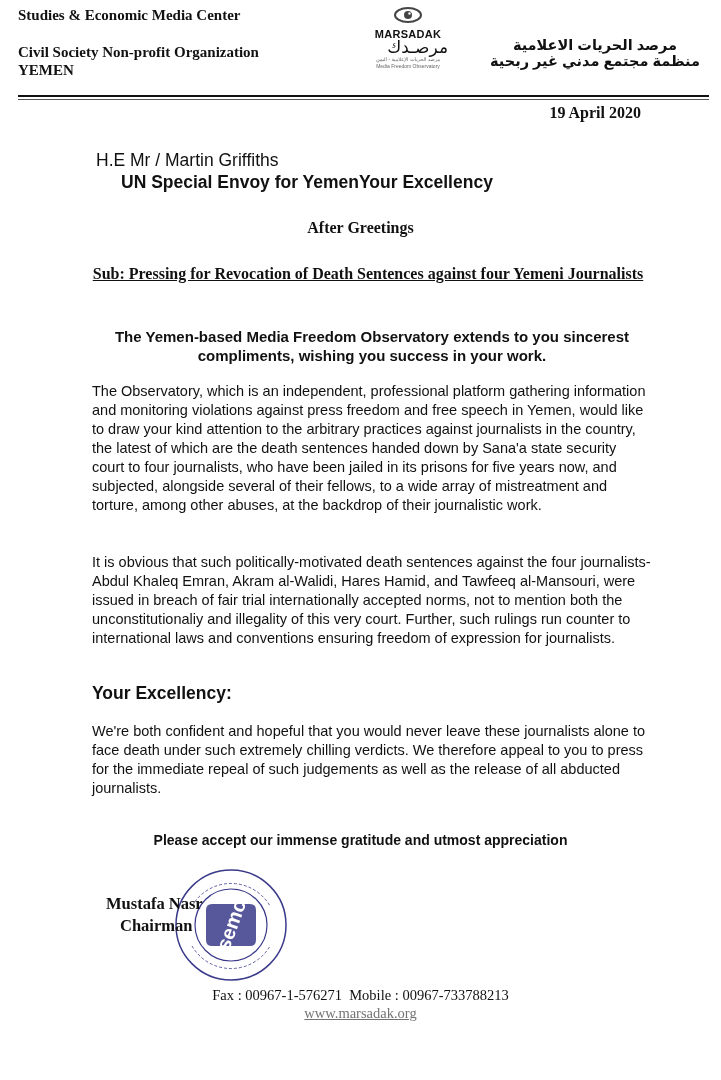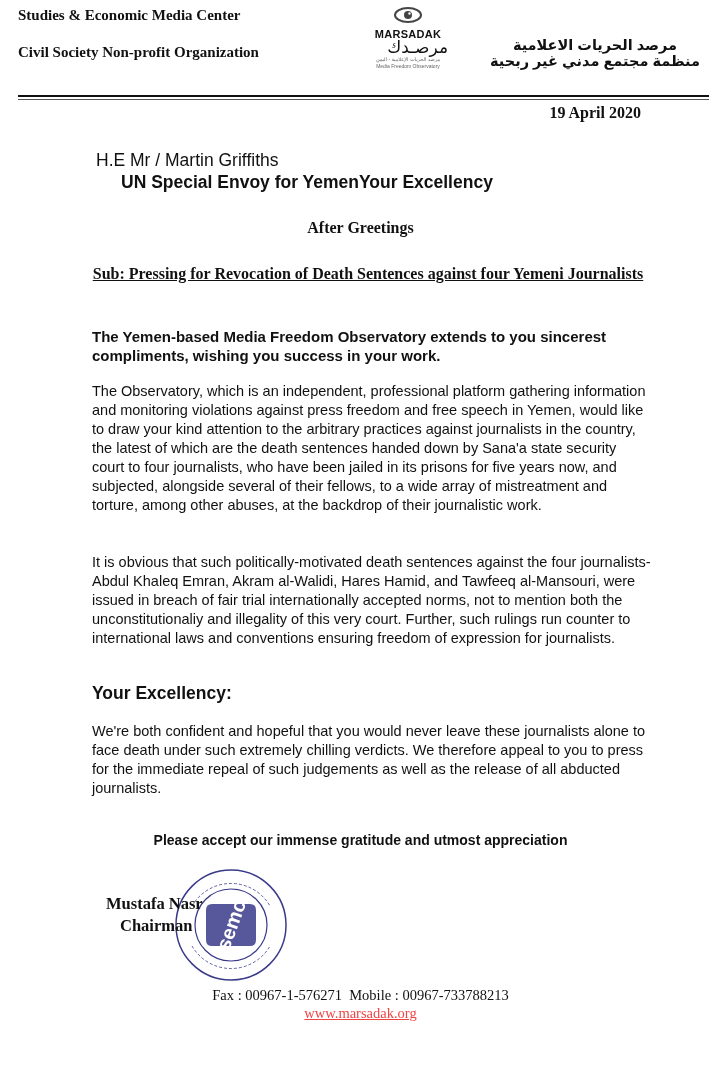--- a/index.html
+++ b/index.html
@@ -20,42 +20,43 @@
   .rule1 { left: 18px; right: 12px; top: 95px; height: 2px; background: #111; }
   .rule2 { left: 18px; right: 12px; top: 99px; height: 1px; background: #555; }
 
   .date { right: 80px; top: 104px; font-size: 16px; font-weight: bold; }
 
   .addr1 { left: 96px; top: 150px; font-size: 17.5px; font-weight: normal; }
   .addr2 { left: 121px; top: 172px; font-size: 17.5px; font-weight: bold; }
   .greet { left: 0; width: 721px; top: 219px; text-align: center; font-size: 16px; font-weight: bold; }
   .subj { left: 90px; width: 556px; top: 263px; text-align: center; font-size: 16px; font-weight: bold; text-decoration: underline; line-height: 21px; }
 
-  .p-bold { left: 92px; width: 560px; top: 327px; font-size: 15px; font-weight: bold; line-height: 19px; }
+  .p-bold { left: 92px; width: 560px; top: 327px; font-size: 15px; font-weight: bold; line-height: 19px; text-align: center; }
   .para { left: 92px; width: 560px; font-size: 14.5px; line-height: 19px; }
   .p1 { top: 382px; }
   .p2 { top: 553px; }
   .excl { left: 92px; top: 683px; font-size: 17.5px; font-weight: bold; }
   .p3 { top: 722px; }
   .thanks { left: 0; width: 721px; top: 832px; text-align: center; font-size: 14px; font-weight: bold; }
 
   .sig { left: 82px; top: 893px; font-size: 16.5px; font-weight: bold; line-height: 22px; margin-left: 24px; }
   .sig .title { padding-left: 14px; }
   .stamp { left: 172px; top: 866px; width: 118px; height: 118px; }
 
   .footer { left: 0; width: 721px; top: 986px; text-align: center; font-size: 14.5px; line-height: 18px; }
   .footer .link { color: #2a2ad0; text-decoration: underline; }
-  .footer .web { color: #ef4444; text-decoration: underline; }
+  .footer .web { color: #737373; text-decoration: underline; }
 </style>
 </head>
 <body>
 
 <div class="abs hdr-left serif">
   <div class="l1">Studies &amp; Economic Media Center</div>
   <div>Civil Society Non-profit Organization</div>
+  <div>YEMEN</div>
 </div>
 
 <div class="abs logo sans">
   <svg class="eye" viewBox="0 0 30 18">
     <ellipse cx="15" cy="9" rx="13" ry="7" fill="none" stroke="#444" stroke-width="2"></ellipse>
     <circle cx="15" cy="9" r="4" fill="#444"></circle>
     <circle cx="16.5" cy="7.5" r="1.2" fill="#fff"></circle>
   </svg>
   <div class="name">MARSADAK</div>
   <div class="ar">مرصـدك</div>

